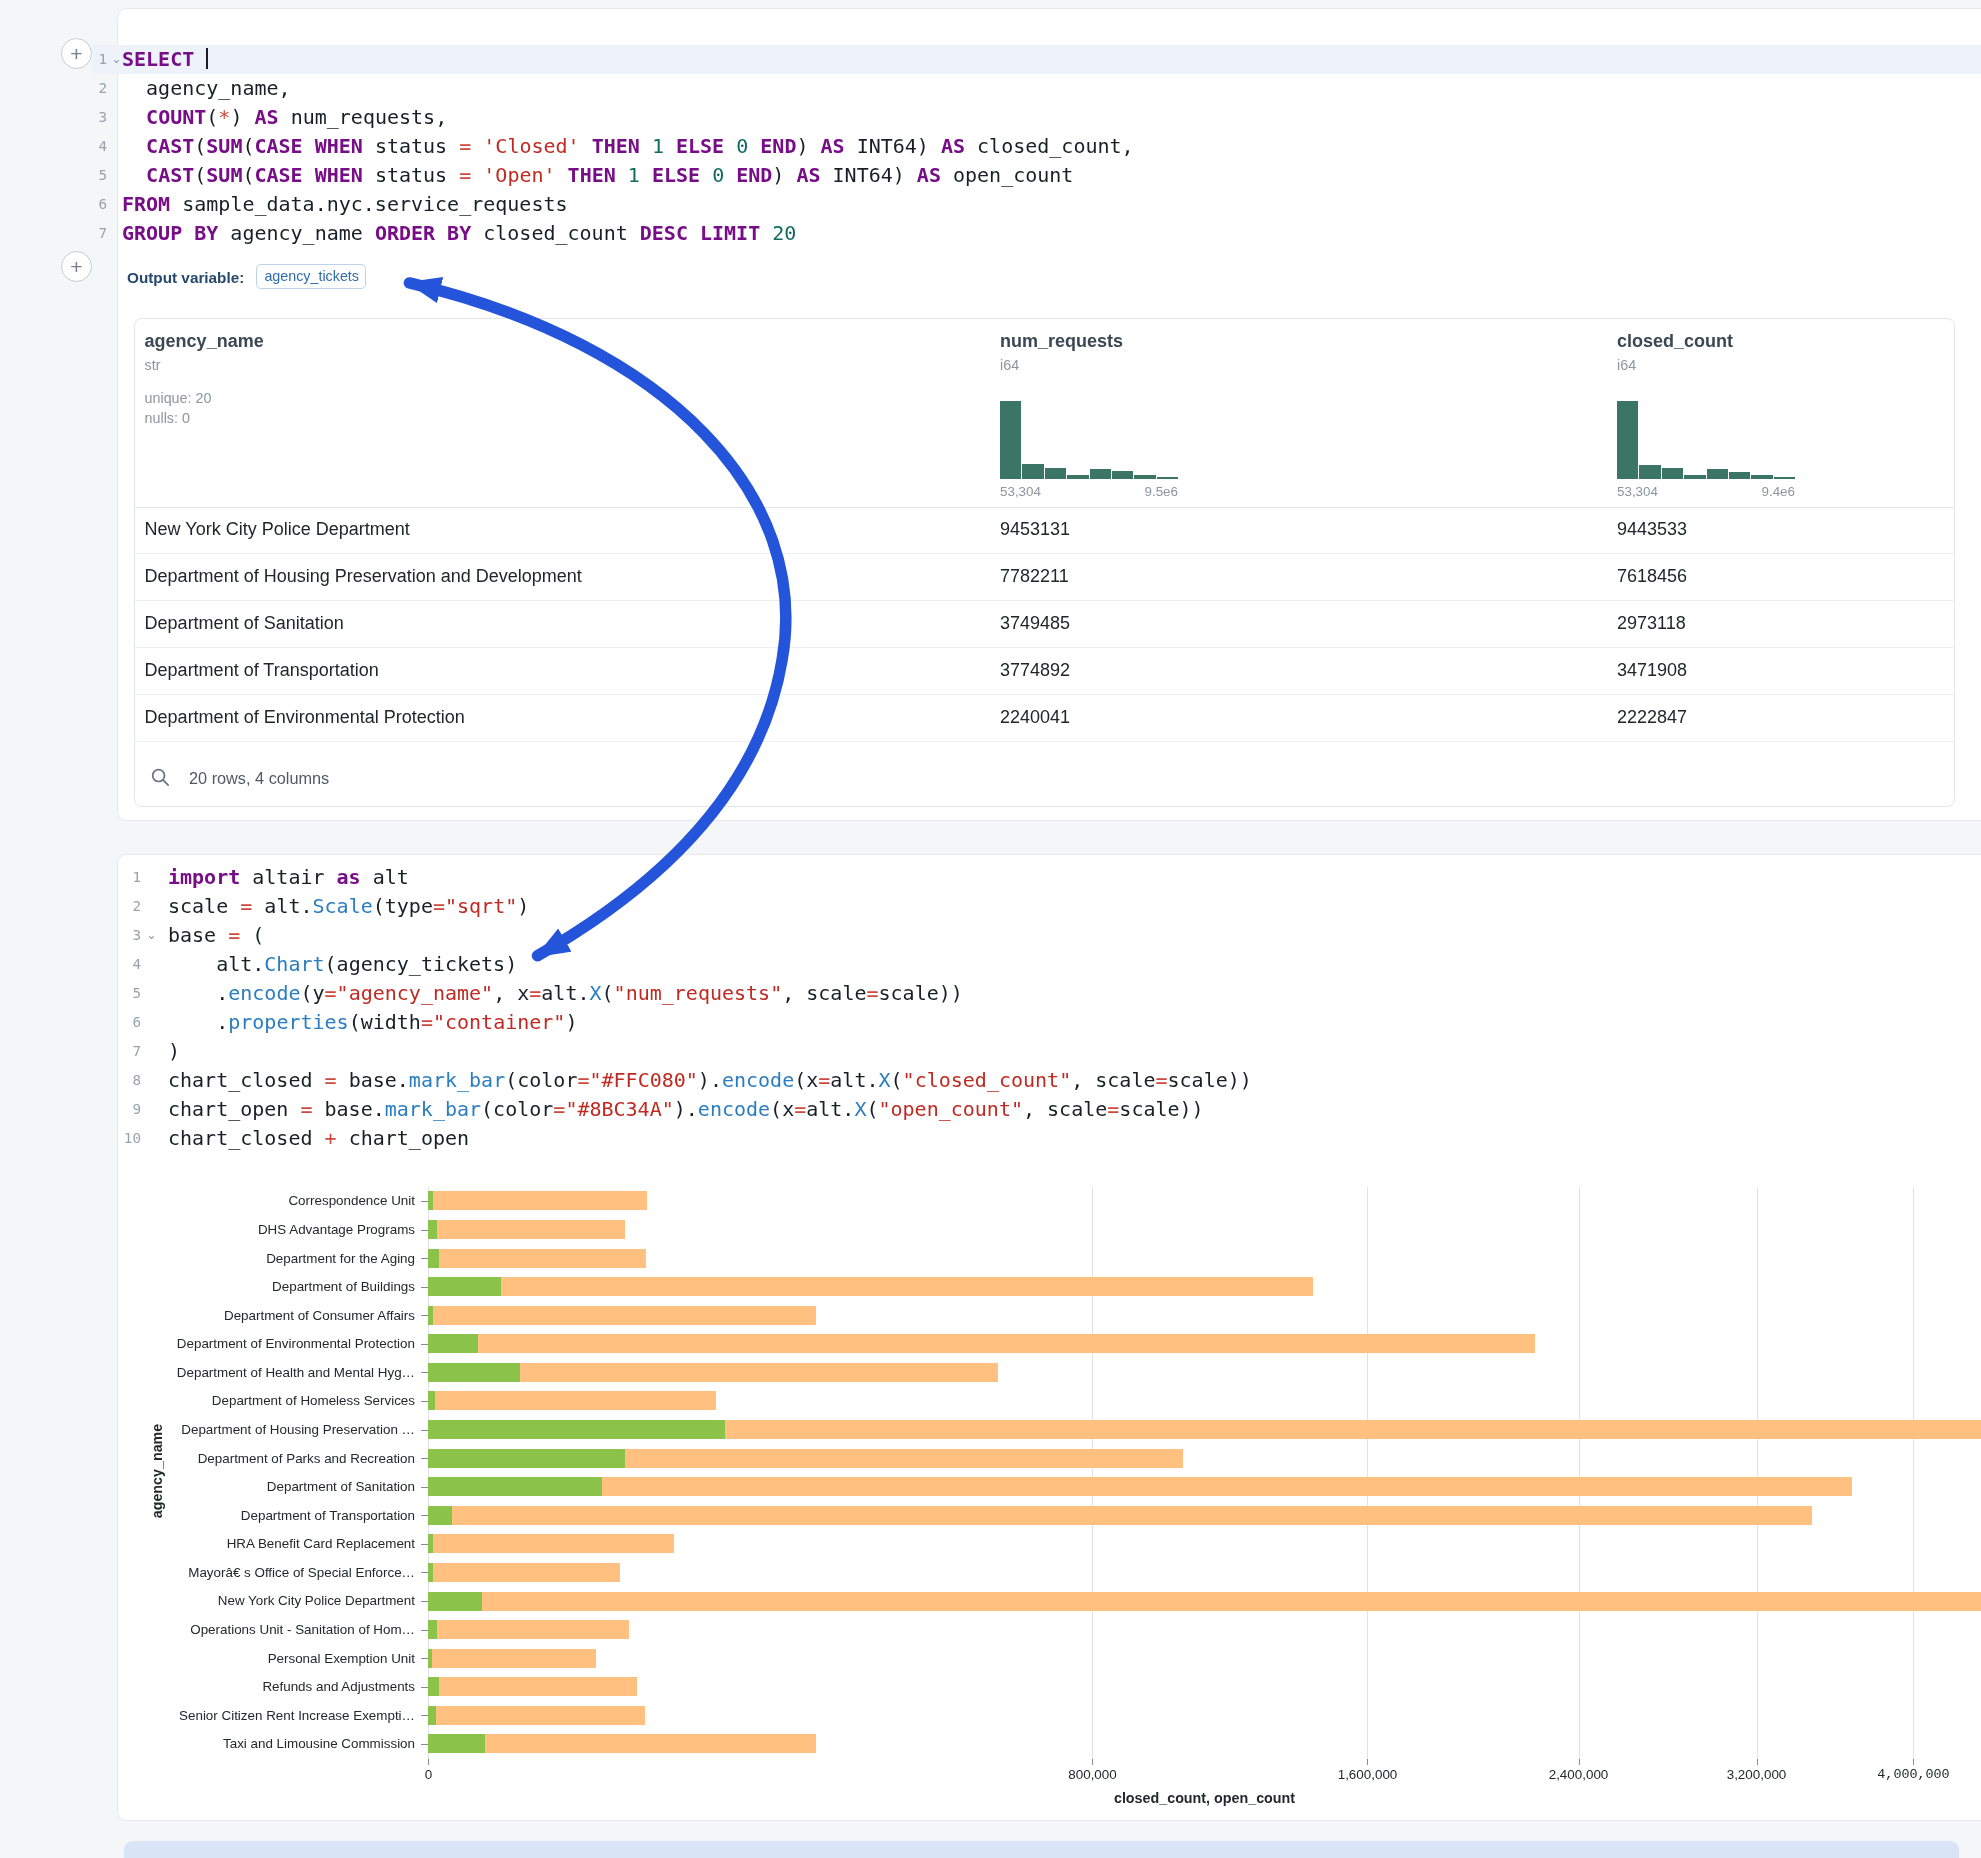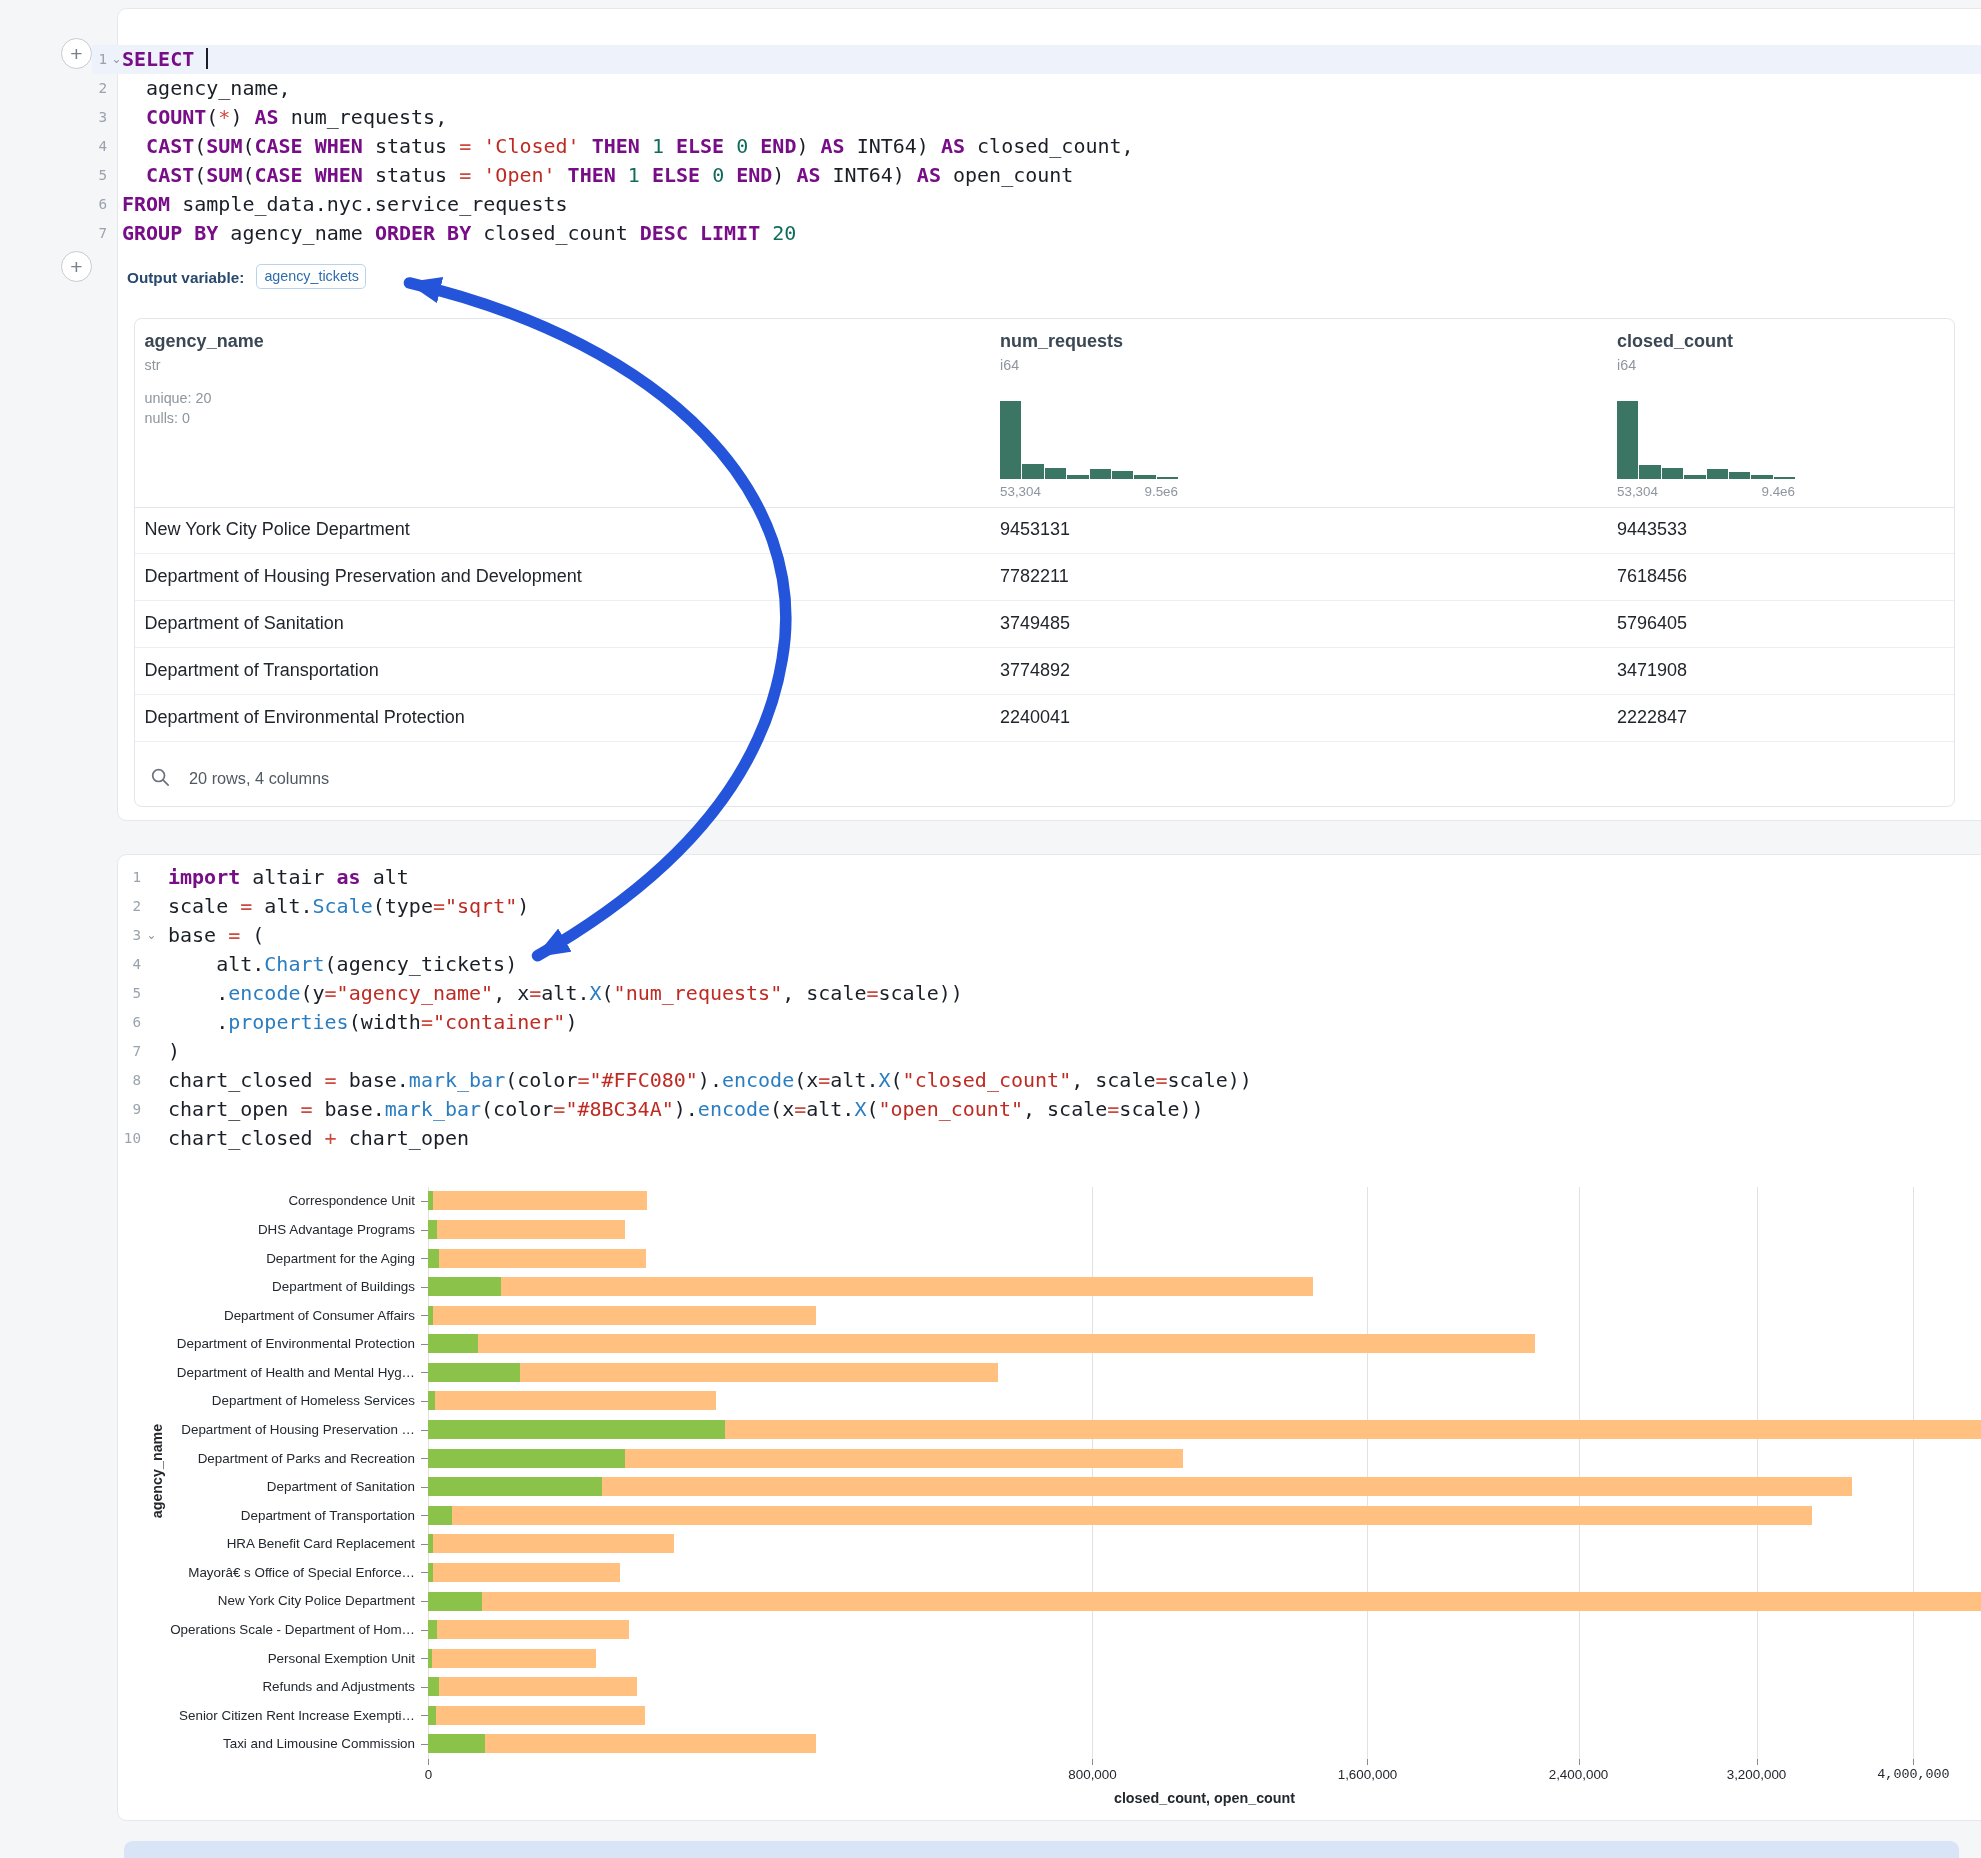--- a/index.html
+++ b/index.html
@@ -150,21 +150,21 @@
           <div class="tc c3">9443533</div>
         </div>
         <div class="trow" style="top: 235px;">
           <div class="tc c1">Department of Housing Preservation and Development</div>
           <div class="tc c2">7782211</div>
           <div class="tc c3">7618456</div>
         </div>
         <div class="trow" style="top: 282px;">
           <div class="tc c1">Department of Sanitation</div>
           <div class="tc c2">3749485</div>
-          <div class="tc c3">5796405</div>
+          <div class="tc c3">2973118</div>
         </div>
         <div class="trow" style="top: 329px;">
           <div class="tc c1">Department of Transportation</div>
           <div class="tc c2">3774892</div>
           <div class="tc c3">3471908</div>
         </div>
         <div class="trow" style="top: 376px;">
           <div class="tc c1">Department of Environmental Protection</div>
           <div class="tc c2">2240041</div>
           <div class="tc c3">2222847</div>
@@ -268,21 +268,21 @@
       <div class="bar" style="left: 304px; top: 356px; width: 246px; height: 19px; background: rgb(255, 192, 128);"></div>
       <div class="bar" style="left: 304px; top: 356px; width: 5.3px; height: 19px; background: rgb(139, 195, 74);"></div>
       <div class="ylab" style="left: 0px; top: 386px; width: 291px;">Mayorâ€ s Office of Special Enforce…</div>
       <div class="ytickmark" style="left: 297px; top: 394px; width: 6.7px; height: 1px;"></div>
       <div class="bar" style="left: 304px; top: 385px; width: 192px; height: 19px; background: rgb(255, 192, 128);"></div>
       <div class="bar" style="left: 304px; top: 385px; width: 5.3px; height: 19px; background: rgb(139, 195, 74);"></div>
       <div class="ylab" style="left: 0px; top: 414px; width: 291px;">New York City Police Department</div>
       <div class="ytickmark" style="left: 297px; top: 423px; width: 6.7px; height: 1px;"></div>
       <div class="bar" style="left: 304px; top: 414px; width: 2282px; height: 19px; background: rgb(255, 192, 128);"></div>
       <div class="bar" style="left: 304px; top: 414px; width: 54px; height: 19px; background: rgb(139, 195, 74);"></div>
-      <div class="ylab" style="left: 0px; top: 443px; width: 291px;">Operations Scale - Department of Hom…</div>
+      <div class="ylab" style="left: 0px; top: 443px; width: 291px;">Operations Unit - Sanitation of Hom…</div>
       <div class="ytickmark" style="left: 297px; top: 452px; width: 6.7px; height: 1px;"></div>
       <div class="bar" style="left: 304px; top: 442px; width: 201px; height: 19px; background: rgb(255, 192, 128);"></div>
       <div class="bar" style="left: 304px; top: 442px; width: 9px; height: 19px; background: rgb(139, 195, 74);"></div>
       <div class="ylab" style="left: 0px; top: 472px; width: 291px;">Personal Exemption Unit</div>
       <div class="ytickmark" style="left: 297px; top: 480px; width: 6.7px; height: 1px;"></div>
       <div class="bar" style="left: 304px; top: 471px; width: 168px; height: 19px; background: rgb(255, 192, 128);"></div>
       <div class="bar" style="left: 304px; top: 471px; width: 4.1px; height: 19px; background: rgb(139, 195, 74);"></div>
       <div class="ylab" style="left: 0px; top: 500px; width: 291px;">Refunds and Adjustments</div>
       <div class="ytickmark" style="left: 297px; top: 509px; width: 6.7px; height: 1px;"></div>
       <div class="bar" style="left: 304px; top: 499px; width: 209px; height: 19px; background: rgb(255, 192, 128);"></div>

